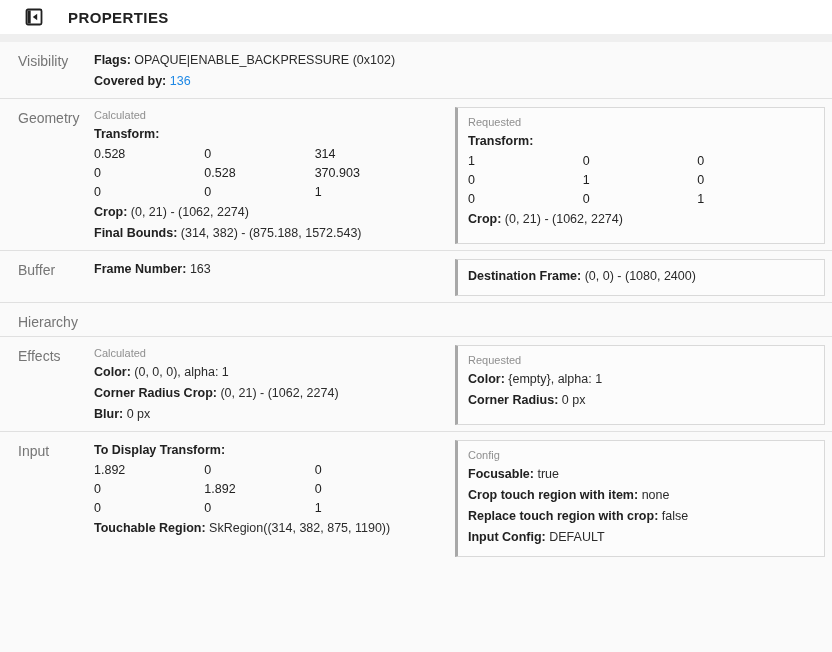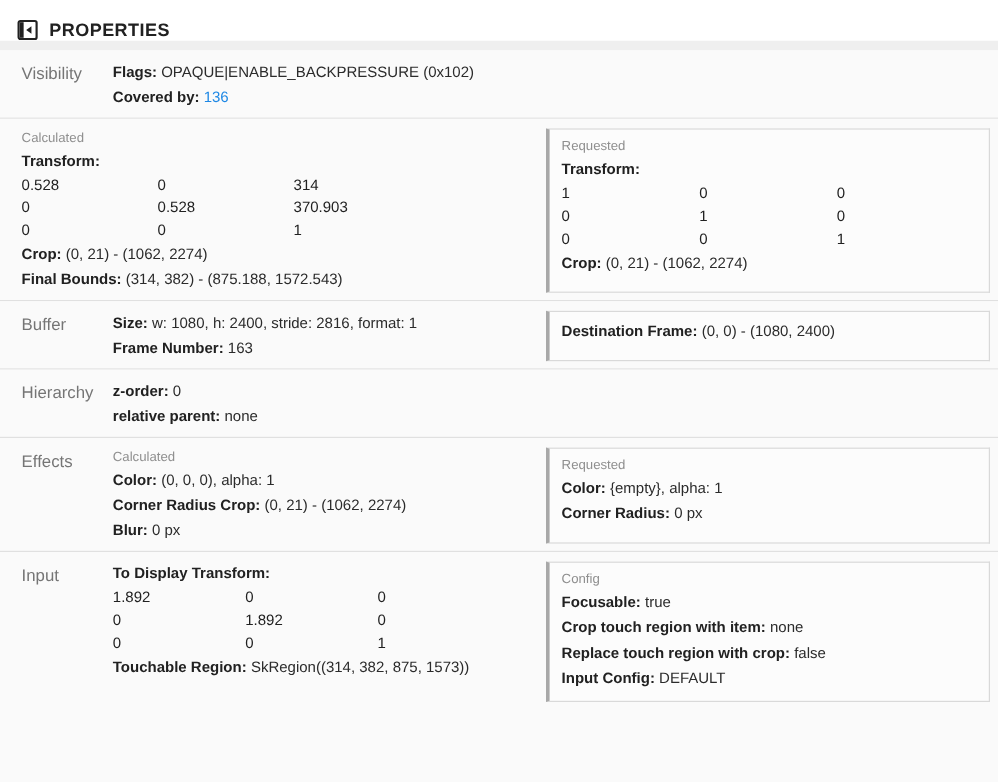--- a/index.html
+++ b/index.html
@@ -8,23 +8,23 @@
     overflow: hidden;
     font-family: "Liberation Sans", "DejaVu Sans", sans-serif;
     background: #fafafa;
     color: #212121;
   }
   
   .header {
     height: 34px;
     background: #ffffff;
     display: flex;
-    align-items: flex-end;
-    padding-left: 14px;
-    gap: 9px;
+    align-items: center;
+    padding-left: 25px;
+    gap: 25px;
   }
   .header-title {
     font-size: 15px;
     font-weight: 700;
     letter-spacing: 0.4px;
     color: #212121;
   }
   .header-icon { width: 18px; height: 18px; display: inline-flex; cursor: pointer; }
   .header-band { height: 8px; background: #efefef; }
 
@@ -107,20 +107,21 @@
     </div>
     <div class="prop-line">
       <span class="prop-key">Covered by:</span>
       <span class="prop-val link">136</span>
     </div>
   </div>
 </div>
 <div class="divider"></div>
 
 <div class="section">
+  <div class="section-label">Geometry</div>
   <div class="section-left">
     <div class="group-label">Calculated</div>
     <div class="prop-line">
       <span class="prop-key">Transform:</span>
     </div>
     <div class="matrix">
       <span>0.528</span>
       <span>0</span>
       <span>314</span>
       <span>0</span>
@@ -162,51 +163,37 @@
       </div>
     </div>
   </div>
 </div>
 <div class="divider"></div>
 
 <div class="section">
   <div class="section-label">Buffer</div>
   <div class="section-left">
     <div class="prop-line">
-      <span class="prop-key">Size:</span>
-      <span class="prop-val">w: 1080, h: 2400, stride: 2816, format: 1</span>
-    </div>
-    <div class="prop-line">
       <span class="prop-key">Frame Number:</span>
       <span class="prop-val">163</span>
     </div>
   </div>
   <div class="section-right">
     <div class="panel">
       <div class="prop-line">
         <span class="prop-key">Destination Frame:</span>
         <span class="prop-val">(0, 0) - (1080, 2400)</span>
       </div>
     </div>
   </div>
 </div>
 <div class="divider"></div>
 
 <div class="section">
   <div class="section-label">Hierarchy</div>
-  <div class="section-left">
-    <div class="prop-line">
-      <span class="prop-key">z-order:</span>
-      <span class="prop-val">0</span>
-    </div>
-    <div class="prop-line">
-      <span class="prop-key">relative parent:</span>
-      <span class="prop-val">none</span>
-    </div>
-  </div>
 </div>
 <div class="divider"></div>
 
 <div class="section">
   <div class="section-label">Effects</div>
   <div class="section-left">
     <div class="group-label">Calculated</div>
     <div class="prop-line">
       <span class="prop-key">Color:</span>
       <span class="prop-val">(0, 0, 0), alpha: 1</span>
@@ -248,21 +235,21 @@
       <span>0</span>
       <span>0</span>
       <span>1.892</span>
       <span>0</span>
       <span>0</span>
       <span>0</span>
       <span>1</span>
     </div>
     <div class="prop-line">
       <span class="prop-key">Touchable Region:</span>
-      <span class="prop-val">SkRegion((314, 382, 875, 1573))</span>
+      <span class="prop-val">SkRegion((314, 382, 875, 1190))</span>
     </div>
   </div>
   <div class="section-right">
     <div class="panel">
       <div class="group-label">Config</div>
       <div class="prop-line">
         <span class="prop-key">Focusable:</span>
         <span class="prop-val">true</span>
       </div>
       <div class="prop-line">

